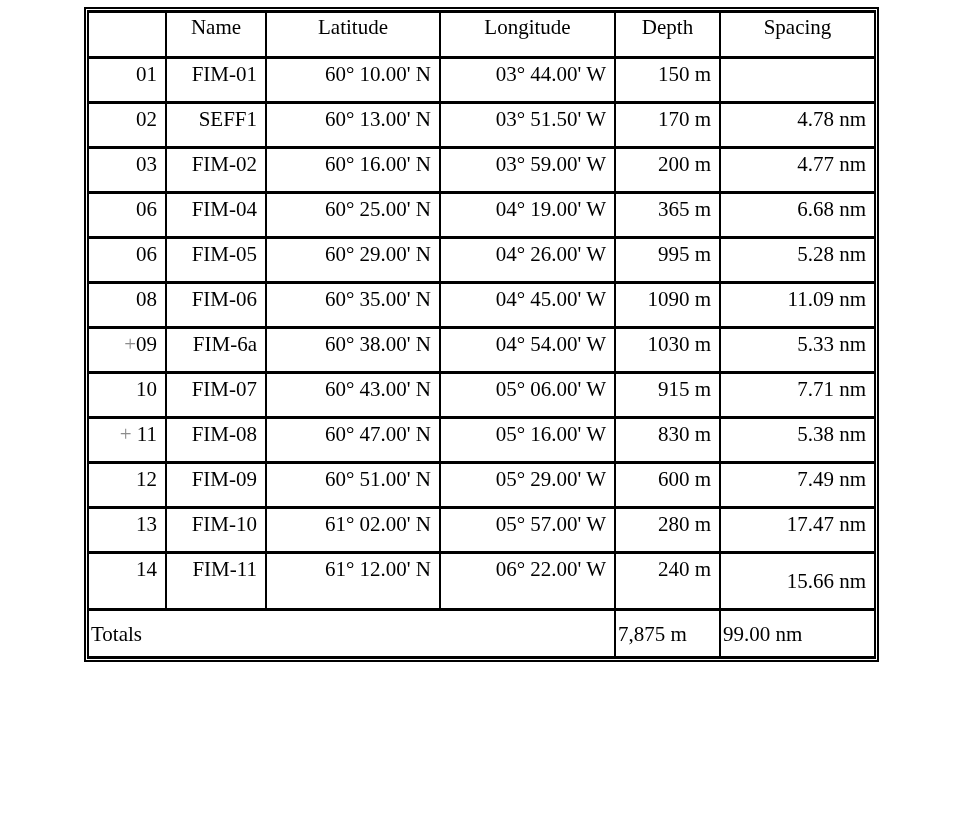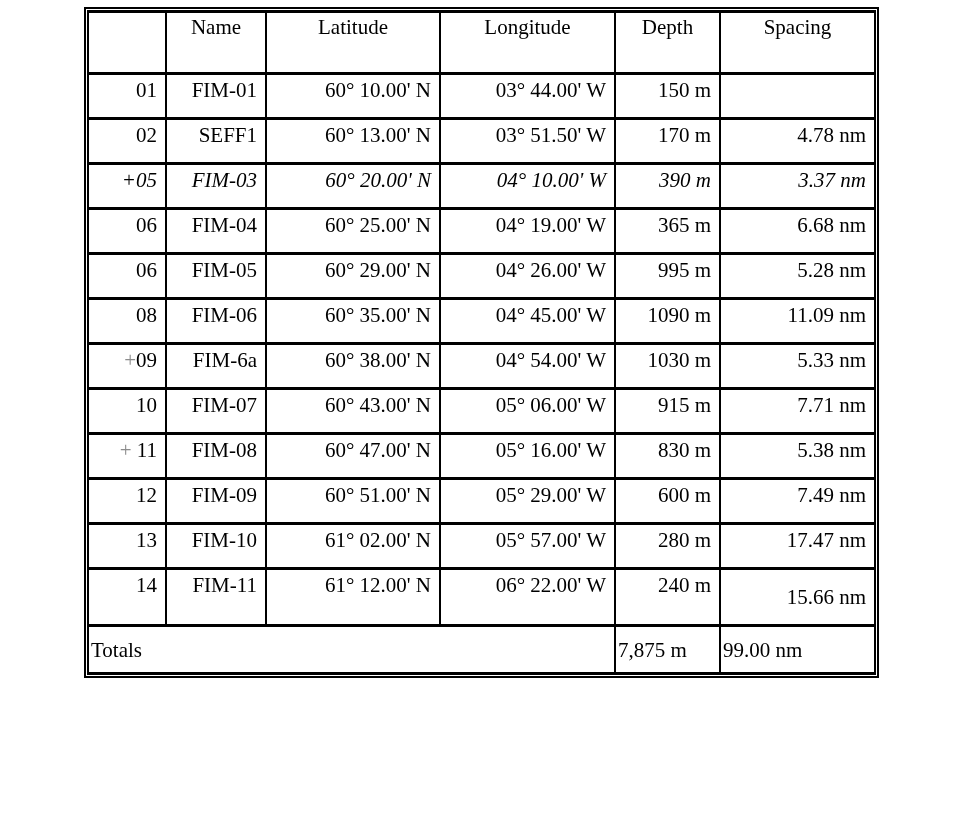--- a/index.html
+++ b/index.html
@@ -40,21 +40,21 @@
     font-weight: normal;
     line-height: 24px;
     vertical-align: top;
     white-space: nowrap;
     overflow: hidden;
     padding: 3px 8px 0 2px;
   }
   .station-table thead th {
     text-align: center;
     height: 41px;
-    padding: 2px 4px 16px 4px;
+    padding: 2px 4px 0 4px;
   }
   .station-table tbody td {
     text-align: right;
     height: 39px;
   }
   tr.italic td { font-style: italic; }
   .num-prefix { white-space: pre; }
   .num-prefix.gray { color: #8c8c8c; }
   td.spacing-low { padding-top: 15px; height: 27px; border-radius: 14px; }
   .station-table tfoot td {
@@ -98,27 +98,27 @@
             <td></td>
           </tr>
           <tr>
             <td><span class="num-prefix"></span><span>02</span></td>
             <td>SEFF1</td>
             <td>60° 13.00' N</td>
             <td>03° 51.50' W</td>
             <td>170 m</td>
             <td>4.78 nm</td>
           </tr>
-          <tr class="italic">
-            <td><span class="num-prefix">+</span><span>05</span></td>
-            <td>FIM-03</td>
-            <td>60° 20.00' N</td>
-            <td>04° 10.00' W</td>
-            <td>390 m</td>
-            <td>3.37 nm</td>
+          <tr>
+            <td><span class="num-prefix"></span><span>03</span></td>
+            <td>FIM-02</td>
+            <td>60° 16.00' N</td>
+            <td>03° 59.00' W</td>
+            <td>200 m</td>
+            <td>4.77 nm</td>
           </tr>
           <tr>
             <td><span class="num-prefix"></span><span>06</span></td>
             <td>FIM-04</td>
             <td>60° 25.00' N</td>
             <td>04° 19.00' W</td>
             <td>365 m</td>
             <td>6.68 nm</td>
           </tr>
           <tr>

